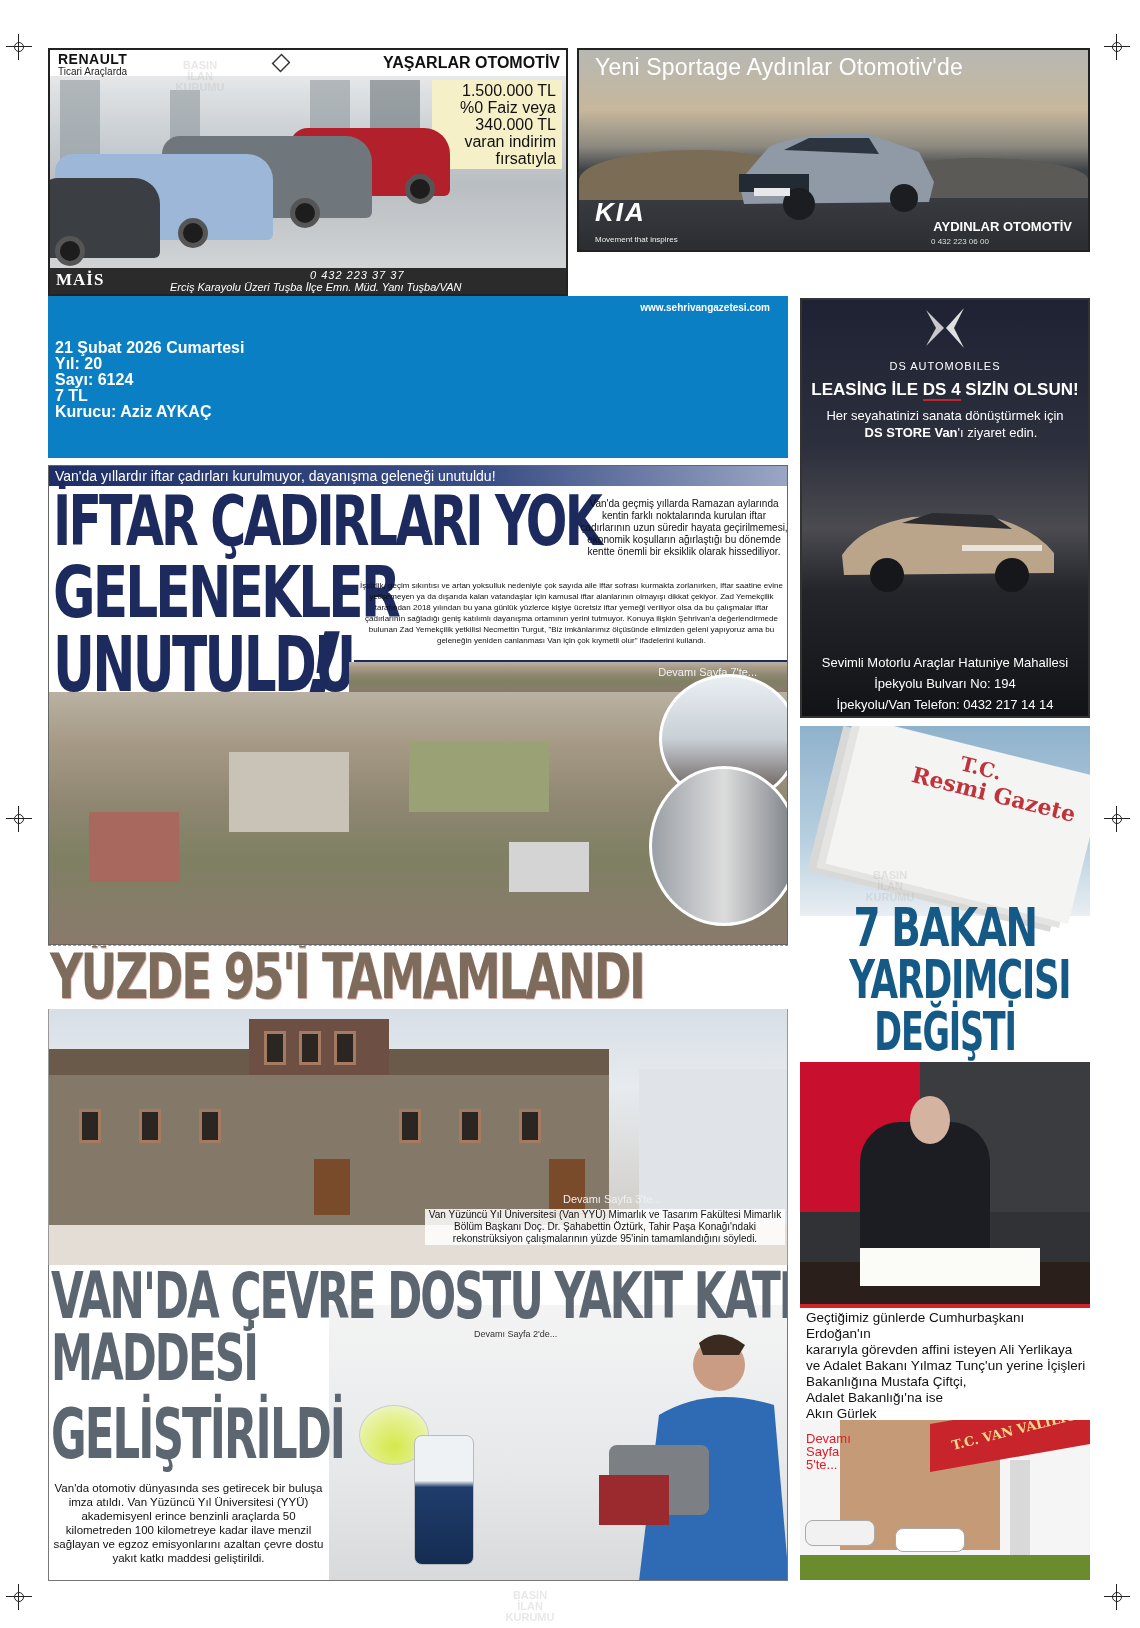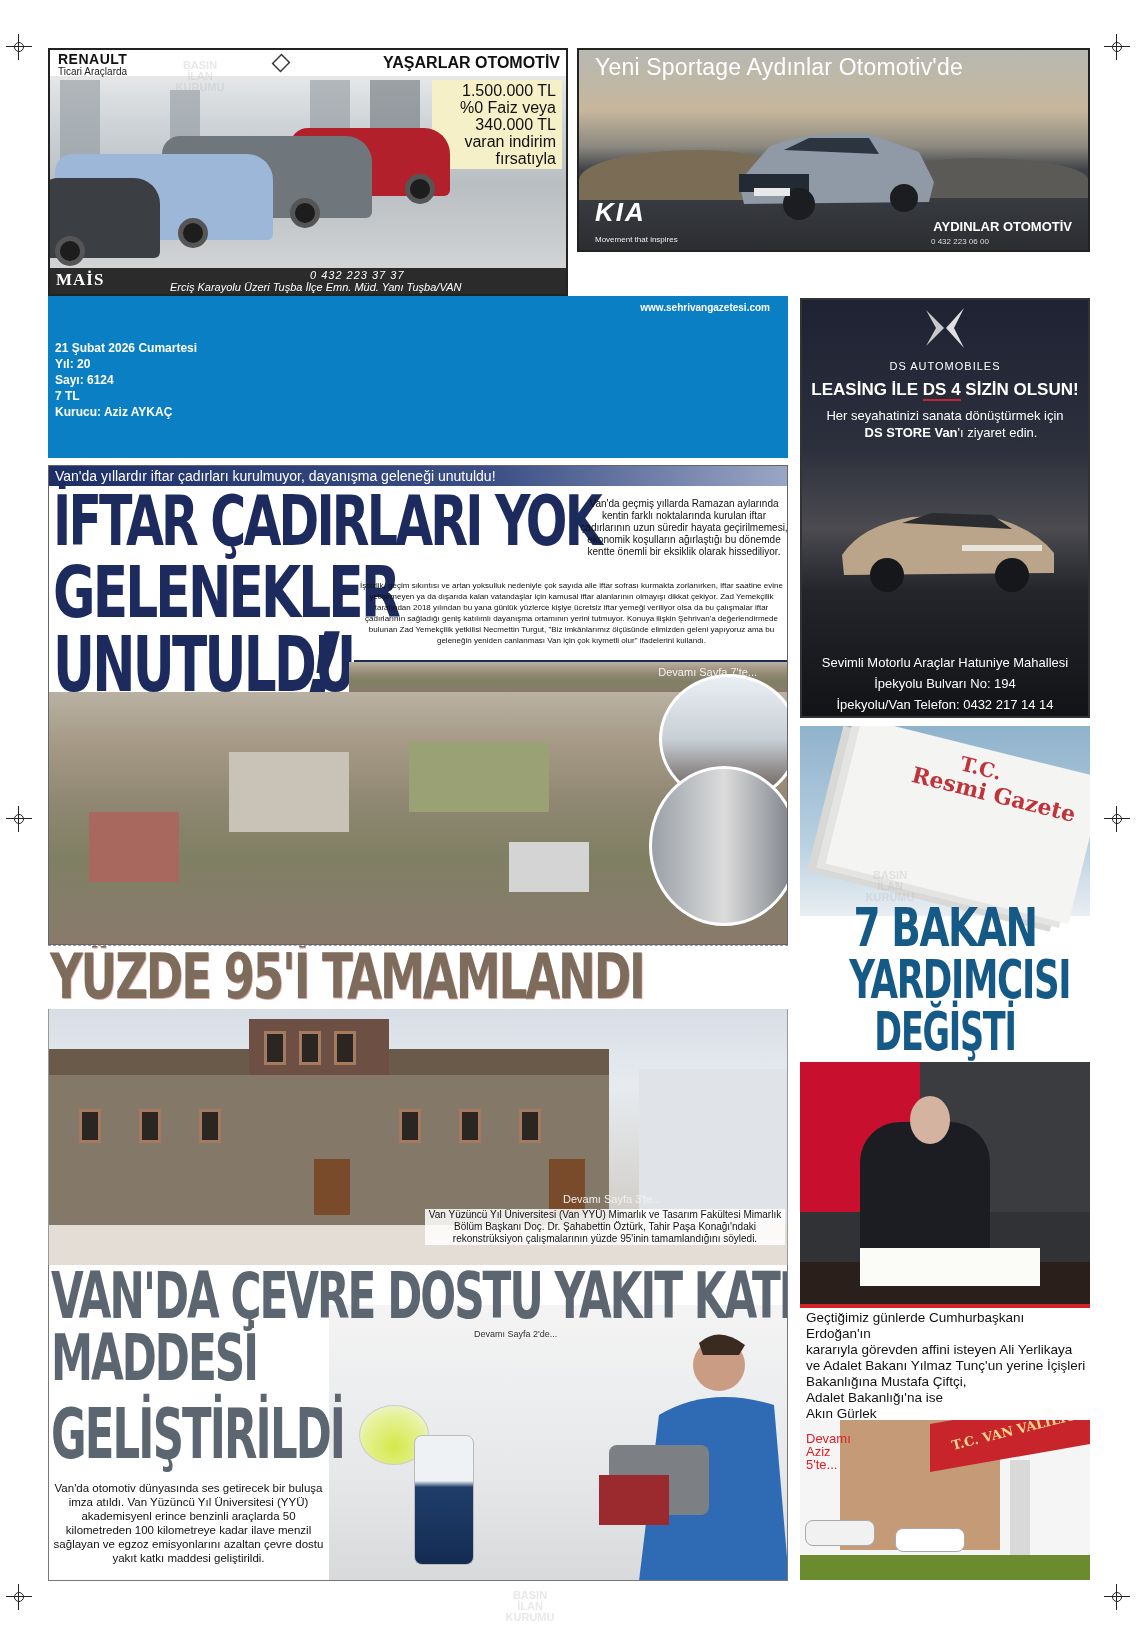--- a/index.html
+++ b/index.html
@@ -34,21 +34,21 @@
   #ad-kia .hill { position: absolute; left: 0; top: 100px; width: 200px; height: 50px; background: #7b6c55; border-radius: 60% 40% 0 0; }
   #ad-kia .hill2 { position: absolute; right: 0; top: 108px; width: 200px; height: 40px; background: #5c5a56; border-radius: 50% 60% 0 0; }
   #ad-kia .car { position: absolute; left: 150px; top: 62px; width: 210px; height: 110px; }
   #ad-kia .logo { position: absolute; left: 16px; bottom: 22px; color: #fff; font-weight: 700; font-size: 26px; letter-spacing: 2px; font-style: italic; }
   #ad-kia .tag { position: absolute; left: 16px; bottom: 6px; color: #eee; font-size: 8px; }
   #ad-kia .dealer { position: absolute; right: 16px; bottom: 16px; color: #fff; font-weight: 700; font-size: 13px; }
   #ad-kia .phone { position: absolute; left: 352px; bottom: 4px; color: #ddd; font-size: 8px; }
 
   
   #masthead { left: 48px; top: 296px; width: 740px; height: 162px; background: #0b7fc3; overflow: hidden; }
-  #masthead .info { position: absolute; left: 7px; top: 44px; color: #fff; font-weight: 700; font-size: 12px; line-height: 16px; font-family: "Liberation Sans", sans-serif; }
+  #masthead .info { position: absolute; left: 7px; top: 44px; color: #fff; font-weight: 700; font-size: 16px; line-height: 16px; font-family: "Liberation Sans", sans-serif; }
   #masthead .url { position: absolute; right: 18px; top: 6px; color: #fff; font-weight: 700; font-size: 10px; }
   #masthead .logo { position: absolute; left: 158px; top: -6px; font-family: "DejaVu Serif", serif; font-weight: 700; font-size: 116px; letter-spacing: -5px; line-height: 160px; }
   #masthead .logo .sehri { color: #ffffff; }
   #masthead .logo .van { position: static; color: #c7d9ec; }
 
   
   #ad-ds { left: 800px; top: 298px; width: 290px; height: 420px; border: 2px solid #333; background: linear-gradient(180deg,#1e2233 0%,#2c2f3c 35%,#4b4b50 55%,#23252b 70%,#121316 100%); overflow: hidden; text-align: center; color: #fff; }
   #ad-ds .logo { position: absolute; left: 120px; top: 6px; width: 46px; height: 44px; }
   #ad-ds .brand { position: absolute; left: 0; width: 100%; top: 60px; font-size: 11px; letter-spacing: 1px; }
   #ad-ds .lease { position: absolute; left: 0; width: 100%; top: 80px; font-size: 17px; font-weight: 700; }
@@ -324,20 +324,20 @@
 <div id="valilik" class="abs">
   <div class="bld"></div>
   <div class="canopy"></div>
   <div class="sign">T.C. VAN VALİLİĞİ</div>
   <div class="col"></div>
   <div class="car1"></div>
   <div class="car2"></div>
   <div class="hedge"></div>
   <div class="devam">
     <div>Devamı</div>
-    <div>Aziz</div>
+    <div>Sayfa</div>
     <div>5'te...</div>
   </div>
 </div>
 
 <div class="wm" style="left:170px;top:60px;width:60px;">BASIN İLAN KURUMU</div>
 <div class="wm" style="left:860px;top:870px;width:60px;">BASIN İLAN KURUMU</div>
 <div class="wm" style="left:500px;top:1590px;width:60px;">BASIN İLAN KURUMU</div>
 
 </body></html>

